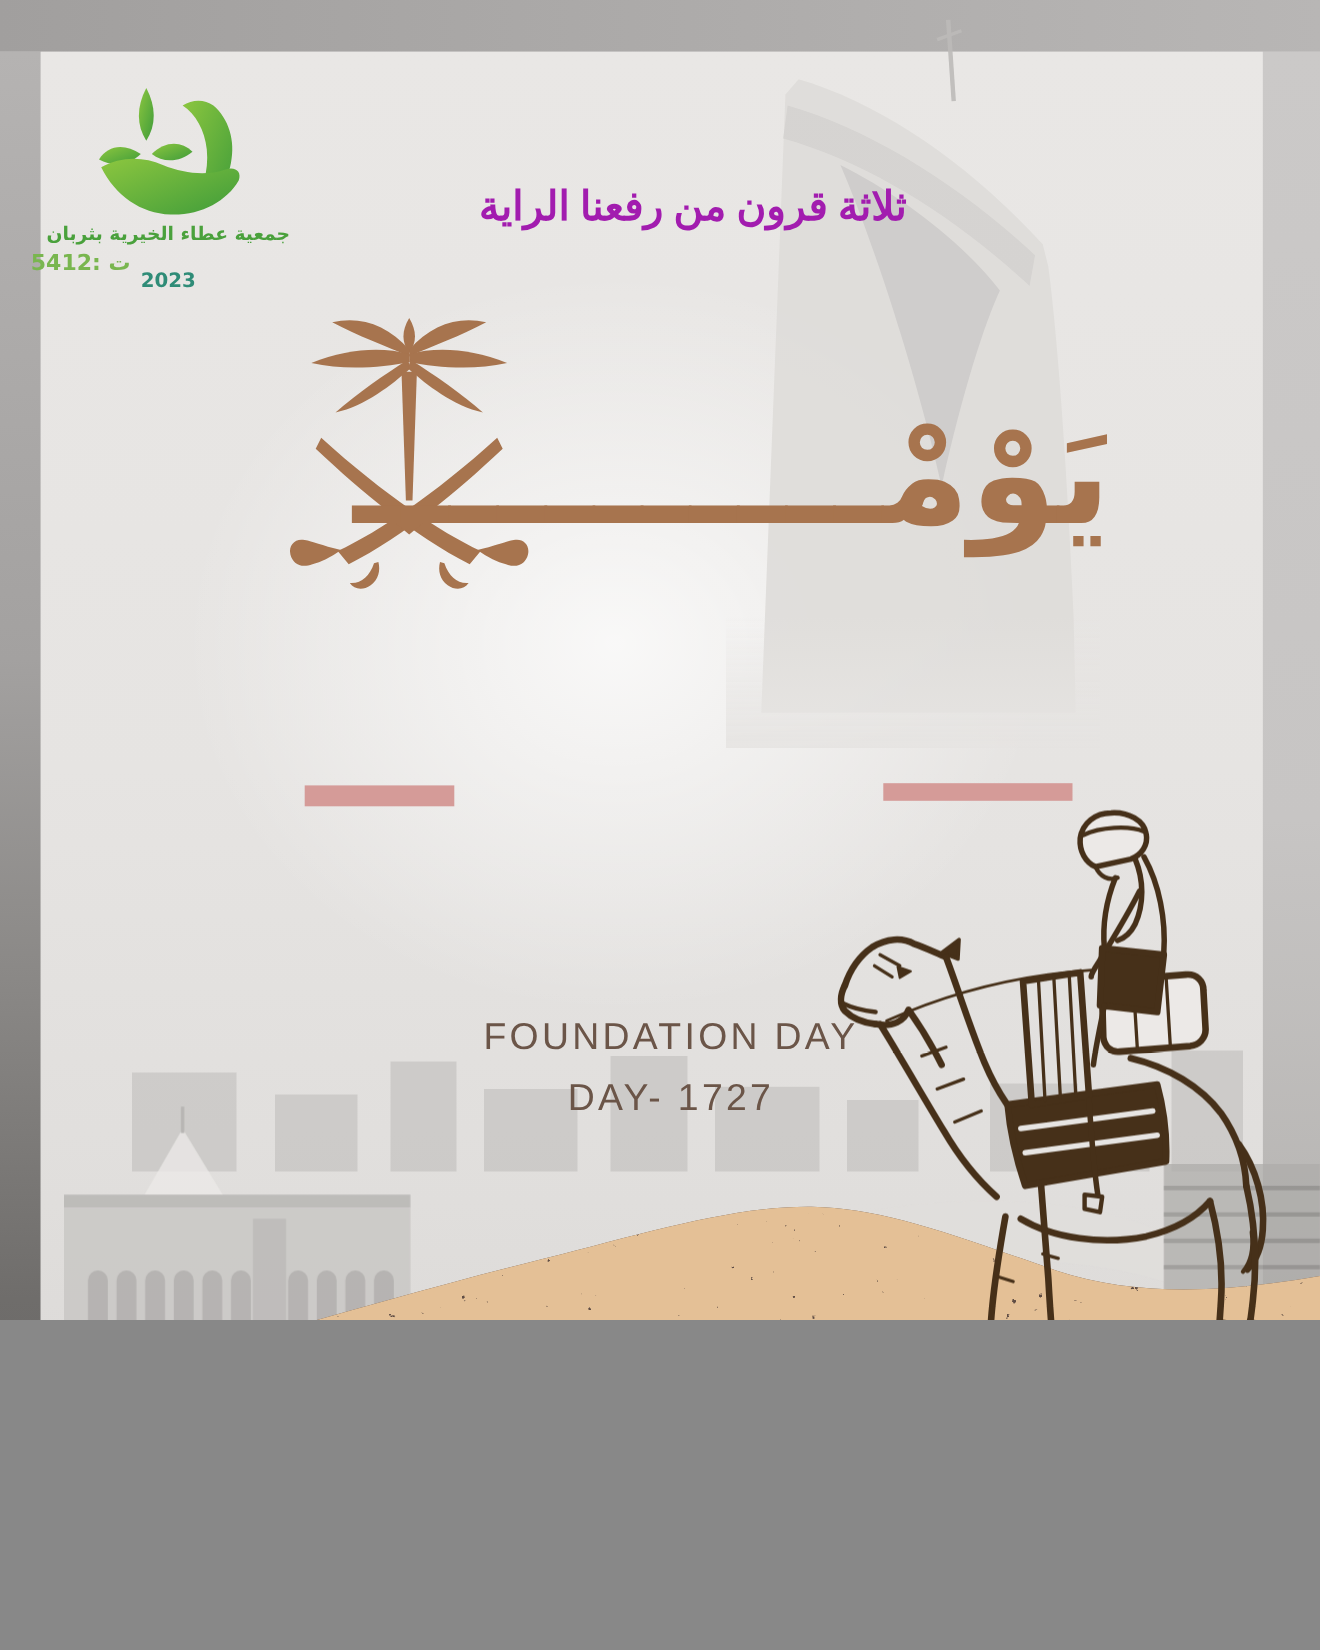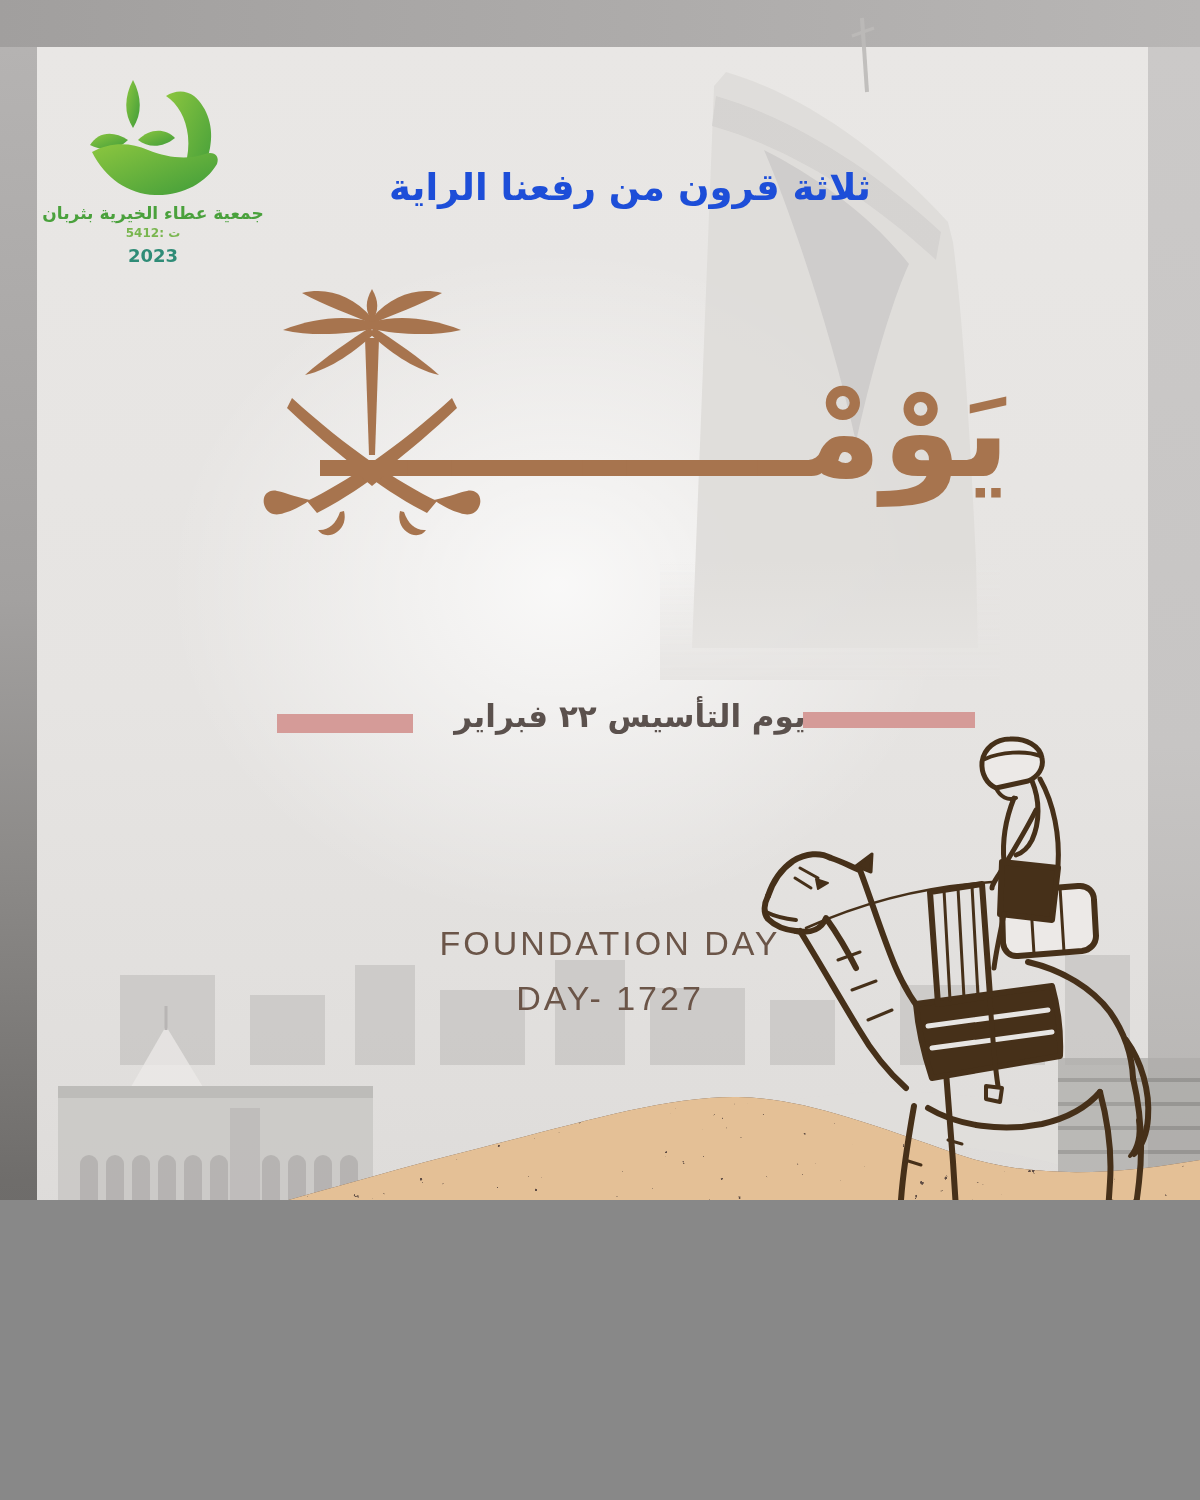--- a/index.html
+++ b/index.html
@@ -17,28 +17,28 @@
   .panel{position:absolute;left:37px;top:47px;width:1111px;height:1453px;
          background:linear-gradient(180deg,#e9e7e5 0%,#e6e4e2 45%,#e0dedc 72%,#d7d5d3 100%);}
   .panel-glow{position:absolute;left:37px;top:47px;width:1111px;height:1453px;
          background:radial-gradient(ellipse 560px 480px at 47% 37%,rgba(255,255,255,.75),rgba(255,255,255,0) 70%);}
 
   svg{position:absolute;display:block;}
 
   
   .logo-name{position:absolute;left:28px;top:203px;width:250px;text-align:center;
              font-size:17px;font-weight:bold;color:#4aa13c;direction:rtl;}
-  .logo-reg{position:absolute;left:28px;top:226px;width:250px;text-align:center;
-             font-size:12px;font-weight:bold;color:#79b64f;direction:rtl;}
+  .logo-reg{position:absolute;left:28px;top:226px;width:250px;text-align:left;
+             font-size:20px;font-weight:bold;color:#79b64f;direction:rtl;}
   .logo-year{position:absolute;left:28px;top:245px;width:250px;text-align:center;
              font-size:18px;font-weight:bold;color:#2f8c77;}
 
   
   .tagline{position:absolute;left:150px;top:166px;width:960px;text-align:center;direction:rtl;
-           font-size:37px;font-weight:bold;color:#1d4ed8;}
+           font-size:37px;font-weight:bold;color:#a21caf;font-family:Liberation Serif, serif;}
   .title-l1{position:absolute;right:190px;top:368px;direction:rtl;white-space:nowrap;
             font-size:128px;font-weight:bold;color:#a7744e;line-height:1;}
   .title-l2{position:absolute;right:190px;top:540px;direction:rtl;white-space:nowrap;
             font-size:110px;font-weight:bold;color:#a7744e;line-height:1;}
   .subtitle{position:absolute;left:150px;top:698px;width:960px;text-align:center;direction:rtl;
             font-size:31px;font-weight:bold;color:#5b514d;}
   .bar{position:absolute;background:#d59b98;}
   .bar-left{left:277px;top:714px;width:136px;height:19px;}
   .bar-right{left:803px;top:712px;width:172px;height:16px;}
 
@@ -164,21 +164,20 @@
       <path d="M340,512 C336,524 328,531 318,530 C322,536 330,537 337,532 C344,527 346,519 344,511 Z"></path>
       <path d="M404,512 C408,524 416,531 426,530 C422,536 414,537 407,532 C400,527 398,519 400,511 Z"></path>
       <path d="M364,462 L380,462 L384,476 L372,486 L360,476 Z"></path>
     </g>
   </svg>
 
   <div class="title-l1">يَوْمْـــــــــــ</div>
 
   <div class="bar bar-left"></div>
   <div class="bar bar-right"></div>
-  <div class="subtitle">يوم التأسيس ٢٢ فبراير</div>
 
   <div class="english">
     <div>FOUNDATION DAY</div>
     <div>DAY- 1727</div>
   </div>
 
   <svg style="left:0;top:1040px;" width="1200" height="460" viewBox="0 1040 1200 460">
     <defs>
       <clipPath id="duneClip">
         <path d="M0,1268 C140,1248 330,1185 480,1148 C580,1123 665,1096 738,1097 C800,1098 860,1120 960,1155 C1040,1182 1130,1172 1200,1160 L1200,1500 L0,1500 Z"></path>

